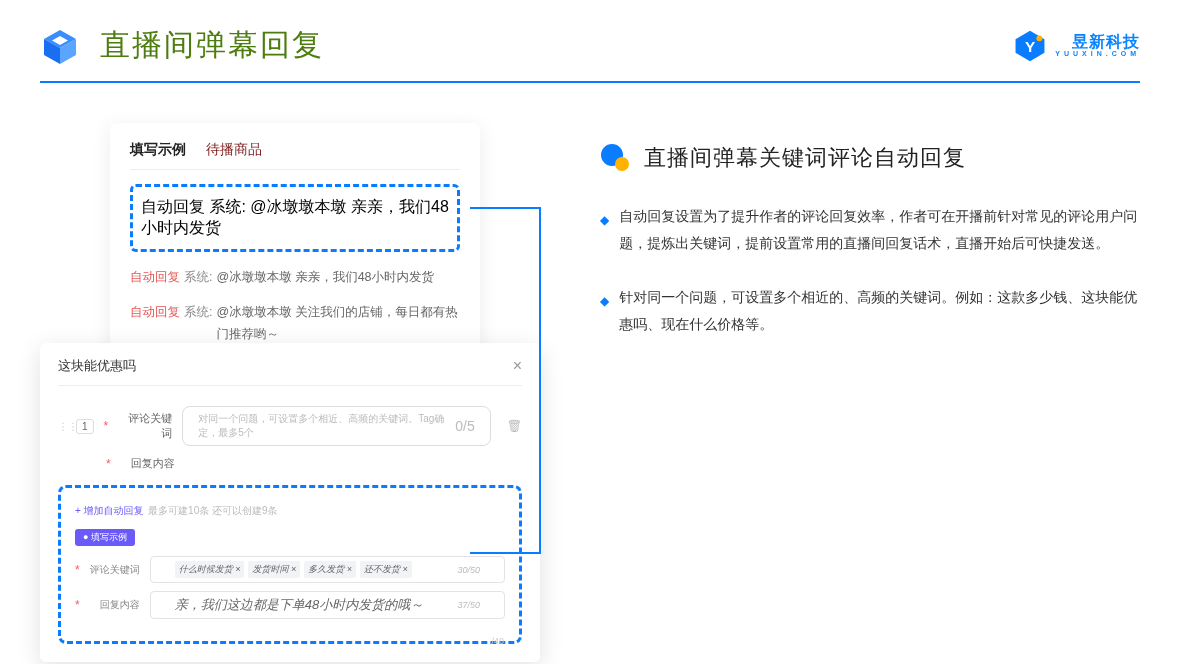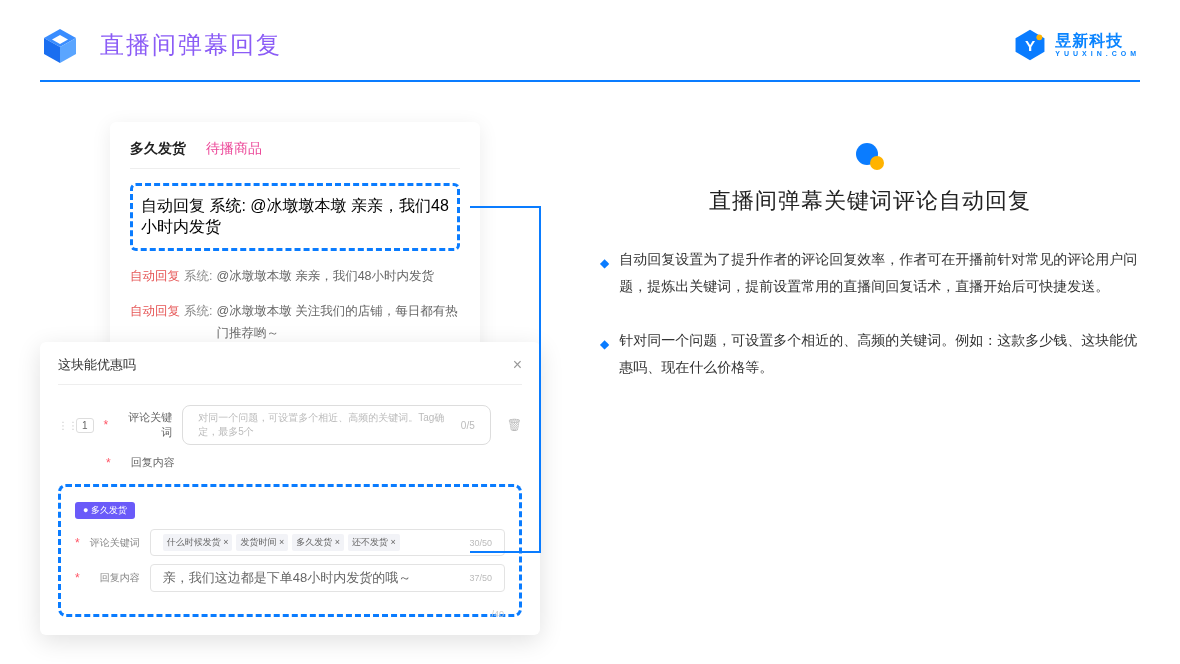--- a/index.html
+++ b/index.html
@@ -1,69 +1,69 @@
 <!DOCTYPE html>
 <html><head>
 <meta charset="utf-8">
 <style>
 * { margin: 0; padding: 0; box-sizing: border-box; }
 body { font-family: "Microsoft YaHei", "PingFang SC", sans-serif; background: #fff; width: 1180px; height: 664px; position: relative; overflow: hidden; }
 
 .header { display: flex; align-items: center; padding: 25px 40px 15px 40px; }
 .header-icon { width: 40px; height: 40px; margin-right: 20px; display: flex; align-items: center; justify-content: center; }
-.header-title { font-size: 24px; font-weight: 500; color: #8b5cf6; letter-spacing: 2px; }
+.header-title { font-size: 30px; font-weight: 500; color: #4d7c0f; letter-spacing: 2px; }
 .brand { margin-left: auto; display: flex; align-items: center; }
 .brand-icon { width: 34px; height: 34px; margin-right: 8px; }
-.brand-text { display: flex; flex-direction: column; line-height: 1.1; }
+.brand-text { display: flex; flex-direction: column; line-height: 1.1; align-items: flex-end; }
 .brand-name { color: #0a84ff; font-size: 16px; font-weight: 700; letter-spacing: 1px; }
 .brand-url { color: #0a84ff; font-size: 7px; letter-spacing: 4px; font-weight: 600; }
 .hr { height: 2px; background: #0a7cff; margin: 0 40px; }
 
 .content { display: flex; padding: 40px 40px 0 40px; gap: 60px; }
 .left { width: 500px; position: relative; }
 .right { flex: 1; padding-top: 20px; }
 
 .card1 { position: absolute; left: 70px; top: 0; width: 370px; background: #fff; border-radius: 6px; box-shadow: 0 4px 20px rgba(0,0,0,0.08); padding: 18px 20px 70px 20px; z-index: 1; }
 .tabs { display: flex; gap: 20px; border-bottom: 1px solid #eee; padding-bottom: 10px; margin-bottom: 14px; font-size: 14px; }
 .tab-active { color: #222; font-weight: 700; }
-.tab-inactive { color: #ec4899; }
+.tab-inactive { color: #7f1d1d; }
 .comment-row { display: flex; font-size: 12.5px; color: #666; line-height: 1.8; padding: 6px 0; }
 .comment-row .tag { color: #e65757; font-weight: 500; margin-right: 4px; flex-shrink: 0; }
 .comment-row .sys { color: #888; margin-right: 4px; flex-shrink: 0; }
 .highlight-row { border: 3px dashed #0a7cff; border-radius: 6px; padding: 10px 8px; margin: 2px 0 8px 0; position: relative; }
 
 .card2 { position: absolute; left: 0; top: 220px; width: 500px; background: #fff; border-radius: 6px; box-shadow: 0 6px 24px rgba(0,0,0,0.12); padding: 14px 18px 18px 18px; z-index: 2; }
 .card2-head { display: flex; justify-content: space-between; align-items: center; border-bottom: 1px solid #eee; padding-bottom: 10px; margin-bottom: 20px; }
 .card2-title { font-size: 13px; color: #333; font-weight: 500; }
 .close { color: #999; font-size: 16px; cursor: pointer; }
 
 .form-row { display: flex; align-items: center; gap: 10px; margin-bottom: 10px; font-size: 11px; }
 .drag { color: #ccc; font-size: 10px; width: 8px; }
 .num-badge { border: 1px solid #ddd; border-radius: 3px; padding: 1px 5px; font-size: 10px; color: #666; }
 .req { color: #f56; font-size: 12px; }
 .label { color: #666; width: 54px; text-align: right; }
 .input-box { flex: 1; border: 1px solid #ddd; border-radius: 8px; padding: 5px 15px; display: flex; align-items: center; justify-content: space-between; }
 .placeholder { color: #bbb; font-size: 10px; }
-.count { color: #bbb; font-size: 10px; }
+.count { color: #bbb; font-size: 14px; }
 .delete-icon { color: #bbb; font-size: 12px; cursor: pointer; margin-left: 6px; }
 
 .example-box { border: 3px dashed #0a7cff; border-radius: 8px; padding: 12px 14px 14px 14px; margin-top: 14px; position: relative; }
 .add-link { color: #6a5af9; font-size: 10px; margin-bottom: 10px; }
 .add-rest { color: #bbb; font-size: 10px; }
 .badge-fill { display: inline-block; background: #6a5af9; color: #fff; font-size: 9px; padding: 2px 8px; border-radius: 3px; margin-bottom: 10px; }
 .example-row { display: flex; align-items: center; gap: 10px; font-size: 10px; margin-bottom: 8px; }
 .ex-label { color: #888; width: 50px; text-align: right; }
-.ex-input { flex: 1; border: 1px solid #e3e3e3; border-radius: 4px; padding: 4px 12px; display: flex; align-items: center; gap: 4px; }
+.ex-input { flex: 1; border: 1px solid #e3e3e3; border-radius: 4px; padding: 4px 24px; display: flex; align-items: center; gap: 4px; font-style: italic; }
 .chip { background: #f2f3f7; color: #666; font-size: 9px; padding: 2px 4px; border-radius: 2px; white-space: nowrap; }
 .ex-count { color: #bbb; font-size: 9px; margin-left: auto; }
 .ex-text { color: #666; font-size: 13px; }
 
 .faux-count { position: absolute; right: 36px; bottom: 16px; color: #ccc; font-size: 9px; }
 
-.right-head { display: flex; align-items: center; gap: 14px; margin-bottom: 30px; flex-direction: column; }
+.right-head { display: flex; align-items: center; gap: 14px; margin-bottom: 30px; }
 .bubble-icon { width: 30px; height: 30px; flex-shrink: 0; }
 .right-title { font-size: 22px; color: #222; font-weight: 500; letter-spacing: 1px; }
 .bullet-item { display: flex; gap: 10px; margin-bottom: 28px; font-size: 14px; color: #333; line-height: 1.9; }
 .diamond { color: #0a7cff; font-size: 12px; margin-top: 6px; flex-shrink: 0; }
 
 .connector { position: absolute; z-index: 3; pointer-events: none; }
 </style>
 </head>
 <body>
 
@@ -91,21 +91,21 @@
     </div>
   </div>
 </div>
 <div class="hr"></div>
 
 <div class="content">
   <div class="left">
 
     <div class="card1">
       <div class="tabs">
-        <div class="tab-active">多久发货</div>
+        <div class="tab-active">填写示例</div>
         <div class="tab-inactive">待播商品</div>
       </div>
       <div class="highlight-row">
         <span class="tag">自动回复</span>
         <span class="sys">系统:</span>
         <span>@冰墩墩本墩 亲亲，我们48小时内发货</span>
       </div>
       <div class="comment-row">
         <span class="tag">自动回复</span>
         <span class="sys">系统:</span>
@@ -135,21 +135,25 @@
         </div>
         <span class="delete-icon">🗑</span>
       </div>
 
       <div class="form-row" style="padding-left:48px;">
         <span class="req">*</span>
         <span class="label">回复内容</span>
       </div>
 
       <div class="example-box">
-        <div class="badge-fill">● 多久发货</div>
+        <div style="margin-bottom:8px;">
+          <span class="add-link">+ 增加自动回复</span>
+          <span class="add-rest"> 最多可建10条 还可以创建9条</span>
+        </div>
+        <div class="badge-fill">● 填写示例</div>
         <div class="example-row">
           <span class="req">*</span>
           <span class="ex-label">评论关键词</span>
           <div class="ex-input">
             <span class="chip">什么时候发货 ×</span>
             <span class="chip">发货时间 ×</span>
             <span class="chip">多久发货 ×</span>
             <span class="chip">还不发货 ×</span>
             <span class="ex-count">30/50</span>
           </div>

